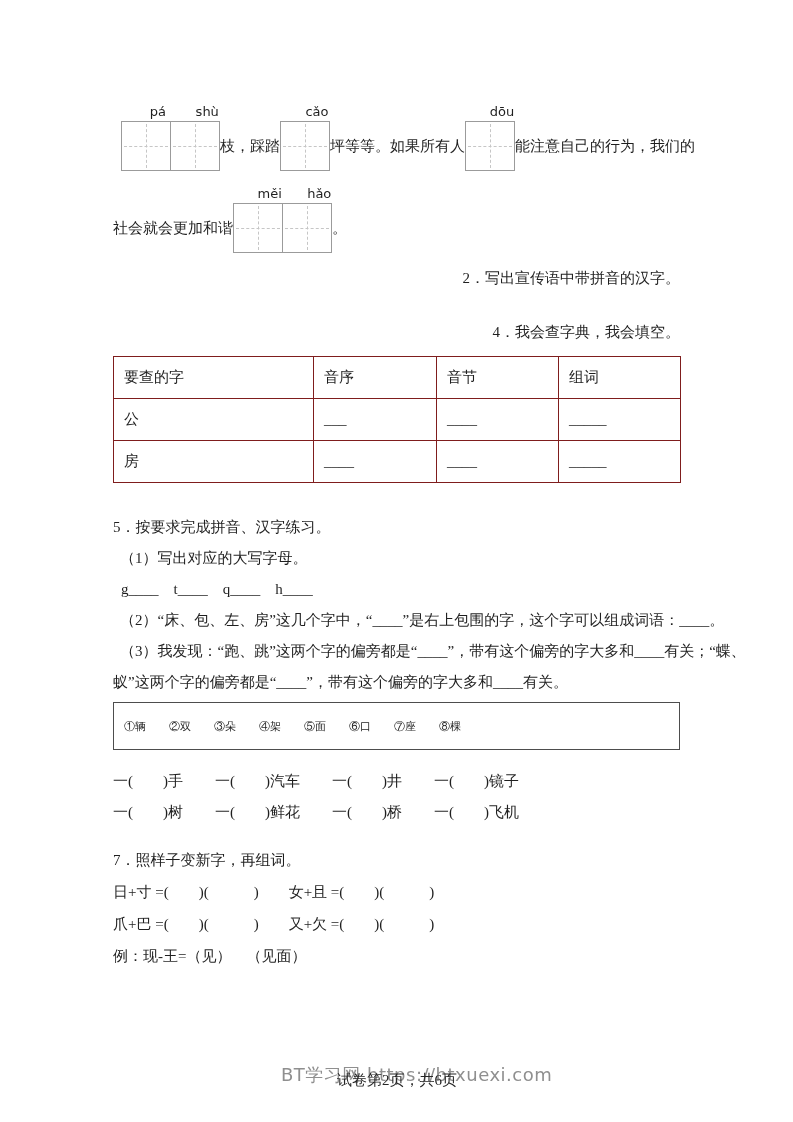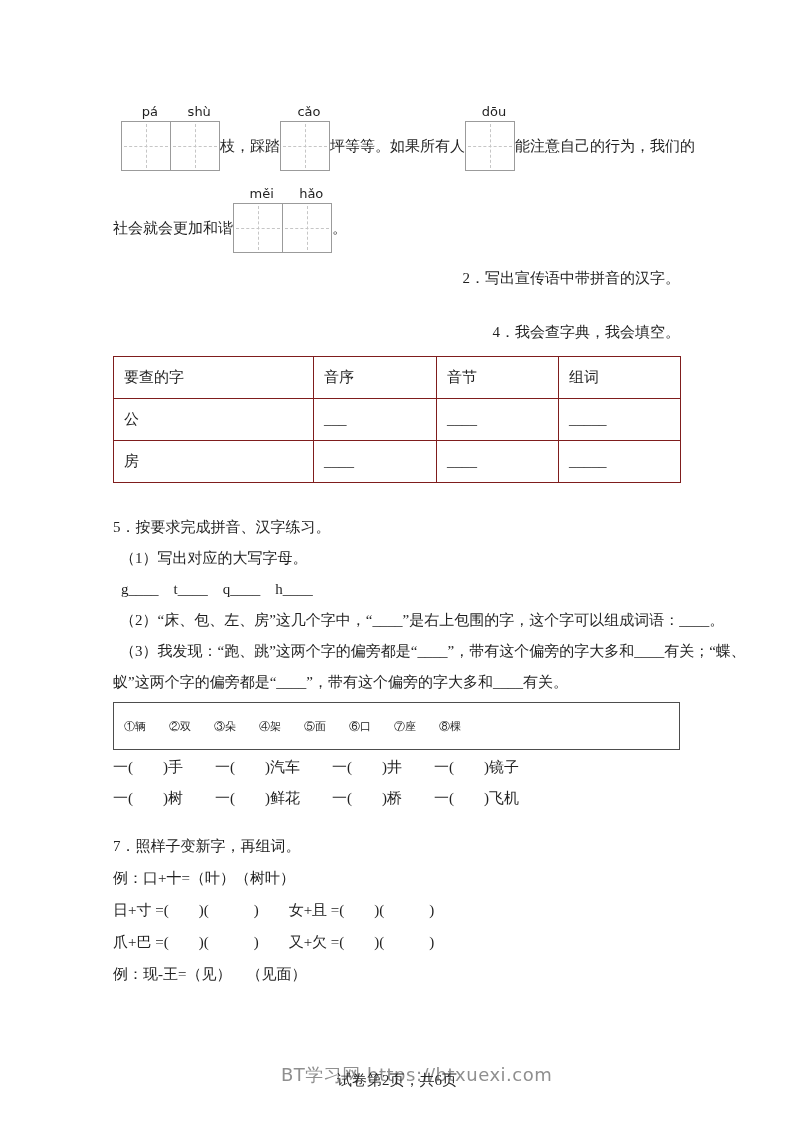--- a/index.html
+++ b/index.html
@@ -17,21 +17,21 @@
     position:absolute; left:113px; top:105px; width:567px;
   }
   
   .q1-line { display:flex; align-items:center; height:50px; white-space:nowrap; }
   .line1 { margin-top:16px; }
   .line1 .tzg:first-child { margin-left:8px; }
   .line2 { margin-top:32px; }
   .txt { font-size:15px; }
   .tzg { position:relative; flex:0 0 auto; }
   .pinyin-row {
-    position:absolute; top:-17px; left:4px; width:100%;
+    position:absolute; top:-17px; left:12px; width:100%;
     display:flex;
     font-family:"DejaVu Sans","Liberation Sans",sans-serif;
     font-size:13px; color:#1f1f1f; line-height:15px;
   }
   .pinyin-row span { flex:1; text-align:center; }
   .boxes { display:flex; }
   .tzbox {
     width:50px; height:50px;
     border:1px solid #9b9b9b; background:#fff;
     position:relative;
@@ -187,35 +187,34 @@
     <div class="options-box">
       <span>①辆</span>
       <span>②双</span>
       <span>③朵</span>
       <span>④架</span>
       <span>⑤面</span>
       <span>⑥口</span>
       <span>⑦座</span>
       <span>⑧棵</span>
     </div>
-    <div class="fill-row lh31" style="margin-top:2px">
+    <div class="fill-row lh31" style="margin-top:16px">
       <span>一(　　)手</span>
       <span>一(　　)汽车</span>
       <span>一(　　)井</span>
       <span>一(　　)镜子</span>
     </div>
     <div class="fill-row lh31">
       <span>一(　　)树</span>
       <span>一(　　)鲜花</span>
       <span>一(　　)桥</span>
       <span>一(　　)飞机</span>
     </div>
 
     <p class="qline lh32 mt8">7．照样子变新字，再组词。</p>
-    <p class="qline lh32">例：口+十=（叶）（树叶）</p>
     <div class="fill-row lh32 gap30">
       <span>日+寸 =(　　)(　　　)</span>
       <span>女+且 =(　　)(　　　)</span>
     </div>
     <div class="fill-row lh32 gap30">
       <span>爪+巴 =(　　)(　　　)</span>
       <span>又+欠 =(　　)(　　　)</span>
     </div>
     <p class="qline lh32">例：现-王=（见）　（见面）</p>
 

